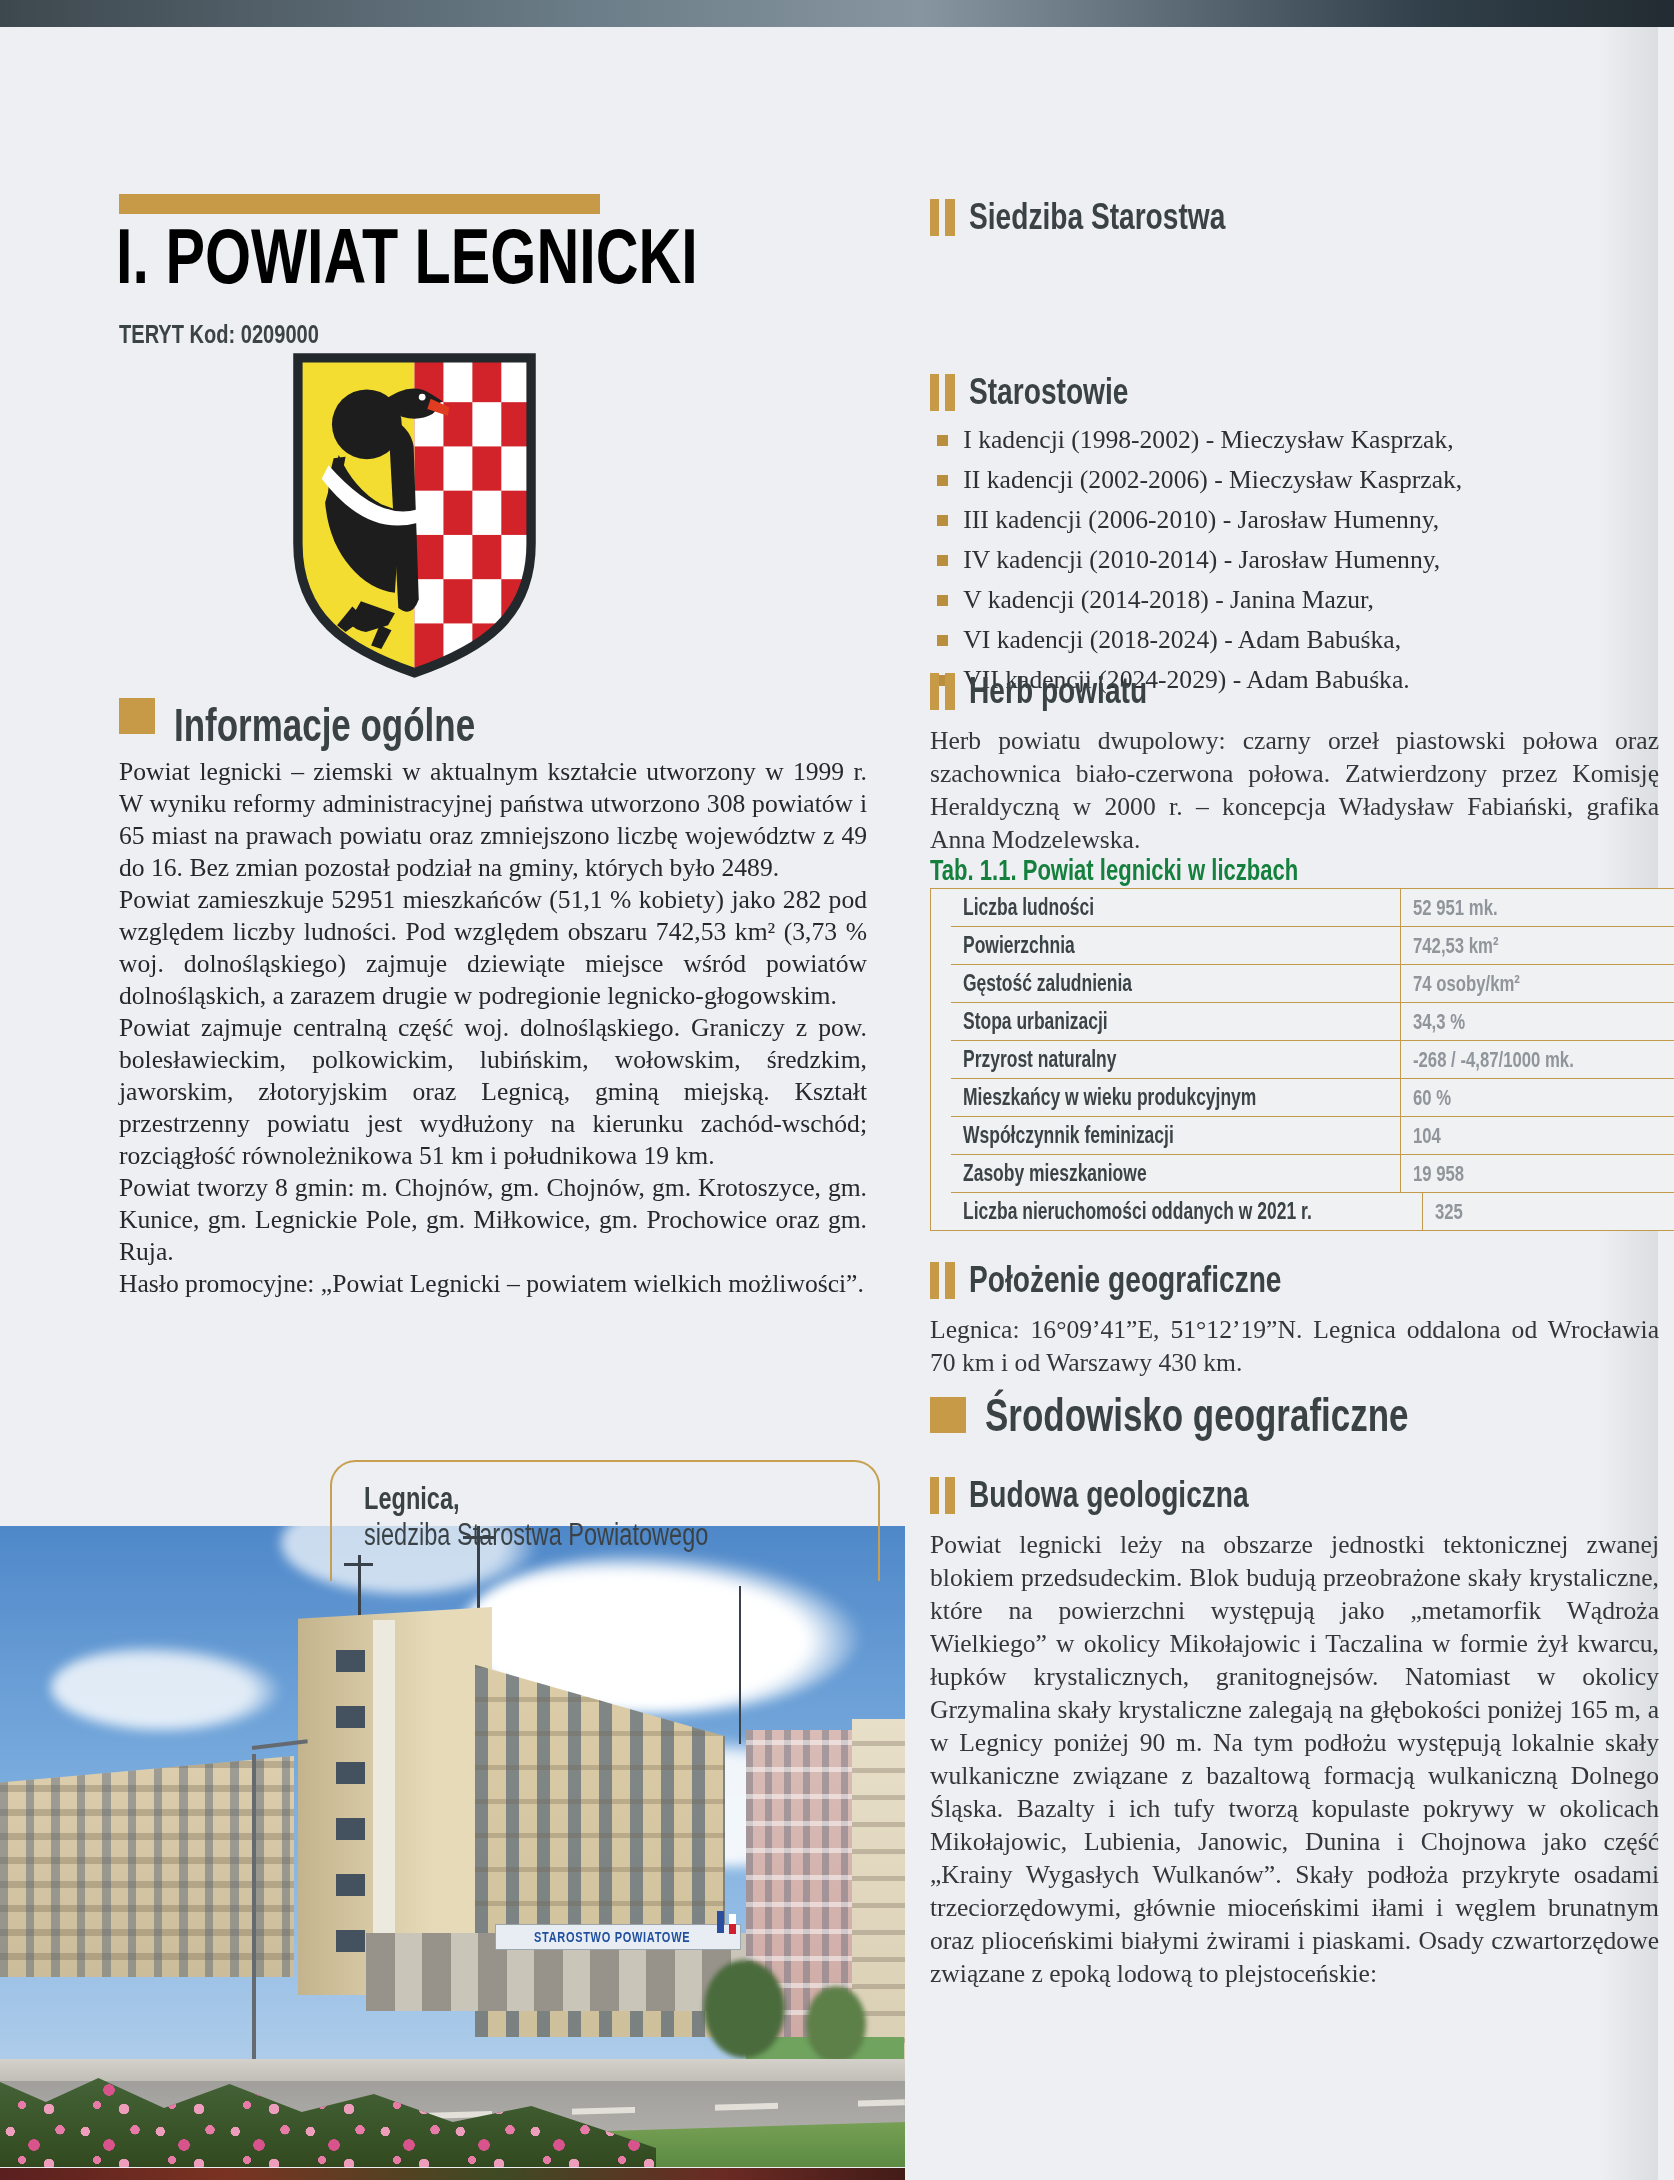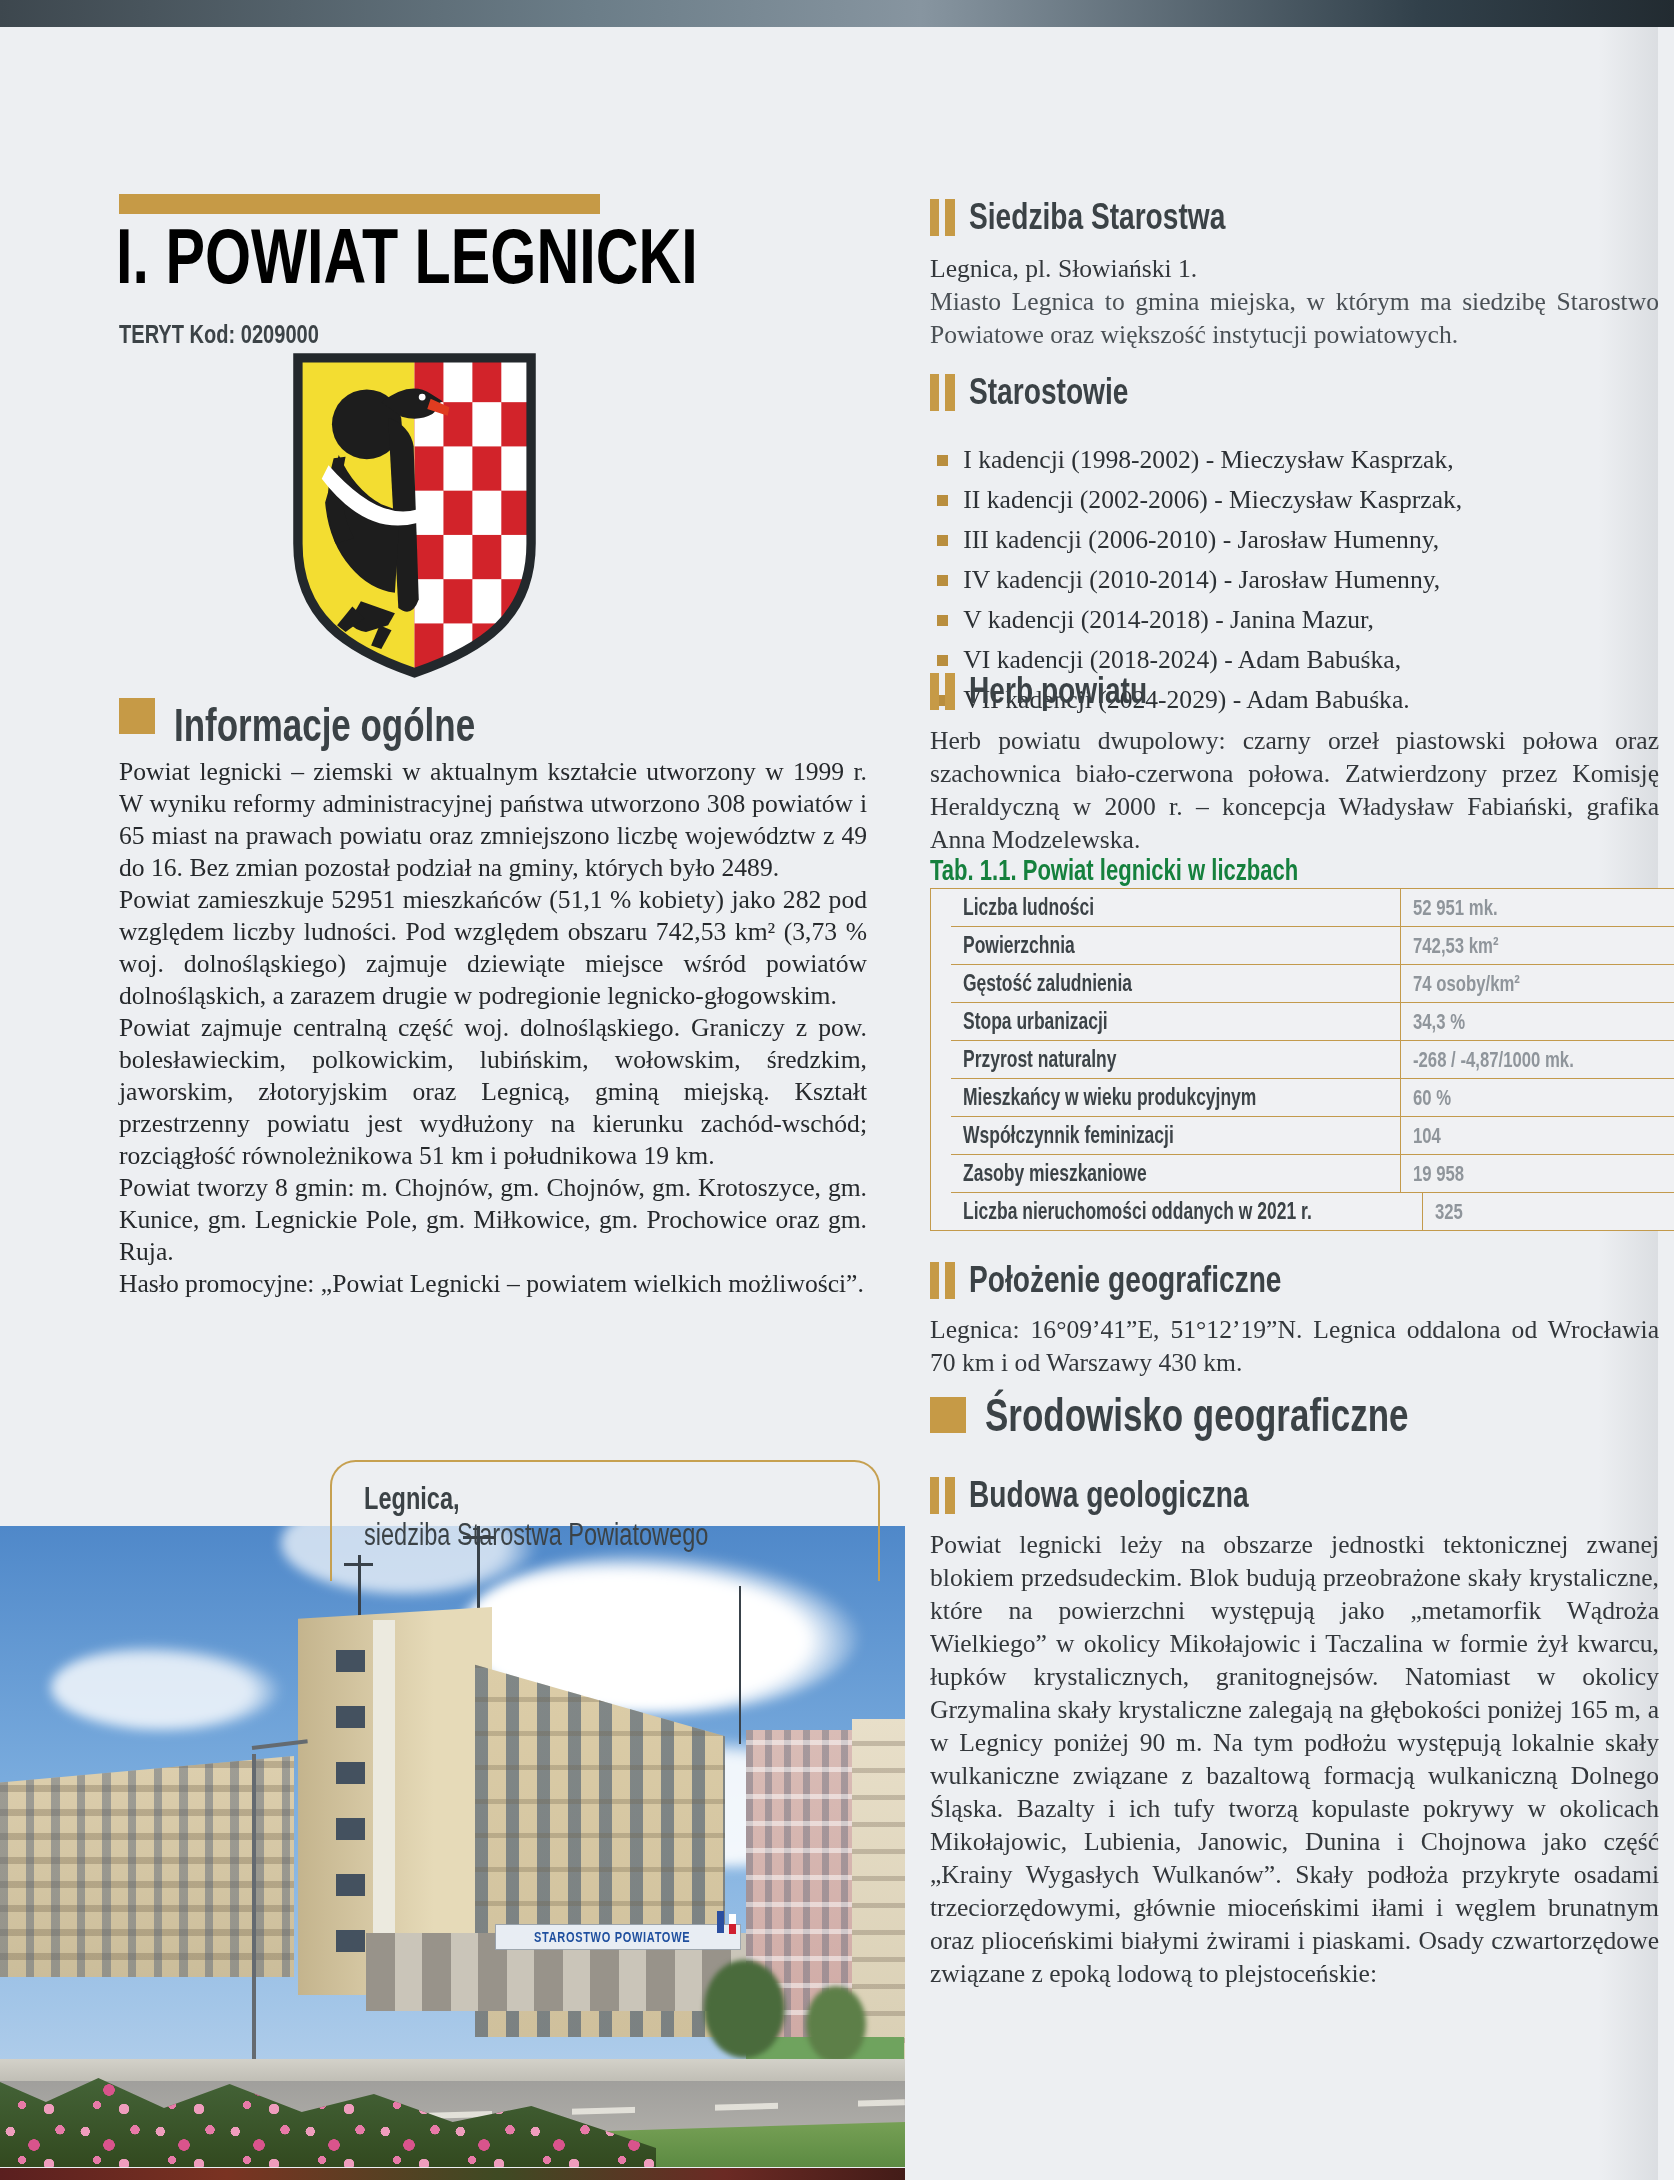--- a/index.html
+++ b/index.html
@@ -217,30 +217,26 @@
 
   <div class="caption">
     <span class="b"><span class="cond">Legnica,</span></span>
     <span class="r"><span class="cond"> siedziba Starostwa Powiatowego</span></span>
   </div>
 
   <div class="h2" style="top:196px;">
     <span class="bars"></span>
     <span class="t"><span class="cond">Siedziba Starostwa</span></span>
   </div>
-  <div class="rbody" style="top:252px;">
-    <p>Legnica, pl. Słowiański 1.</p>
-    <p class="soft">Miasto Legnica to gmina miejska, w którym ma siedzibę Starostwo Powiatowe oraz większość instytucji powiatowych.</p>
-  </div>
 
   <div class="h2" style="top:371px;">
     <span class="bars"></span>
     <span class="t"><span class="cond">Starostowie</span></span>
   </div>
-  <div class="list" style="top:440px;">
+  <div class="list" style="top:420px;">
     <div class="li">
         <span class="sq"></span>
         <span>I kadencji (1998-2002) - Mieczysław Kasprzak,</span>
       </div>
     <div class="li">
         <span class="sq"></span>
         <span>II kadencji (2002-2006) - Mieczysław Kasprzak,</span>
       </div>
     <div class="li">
         <span class="sq"></span>

